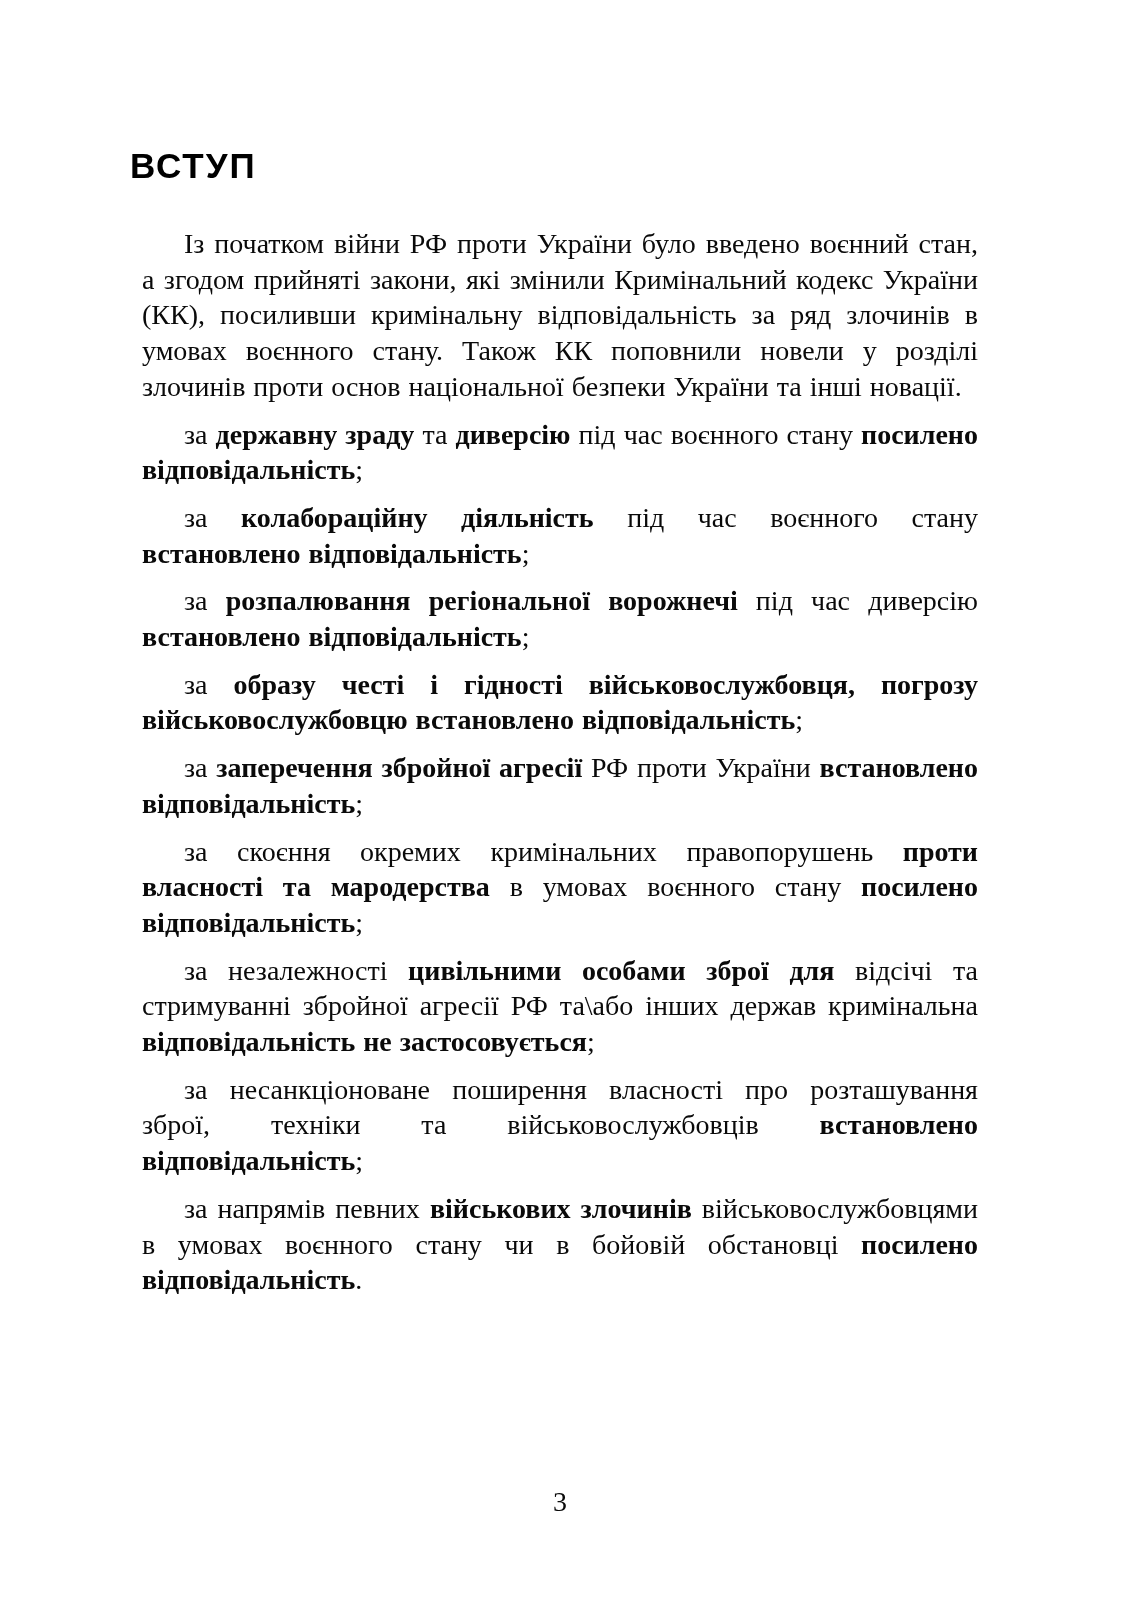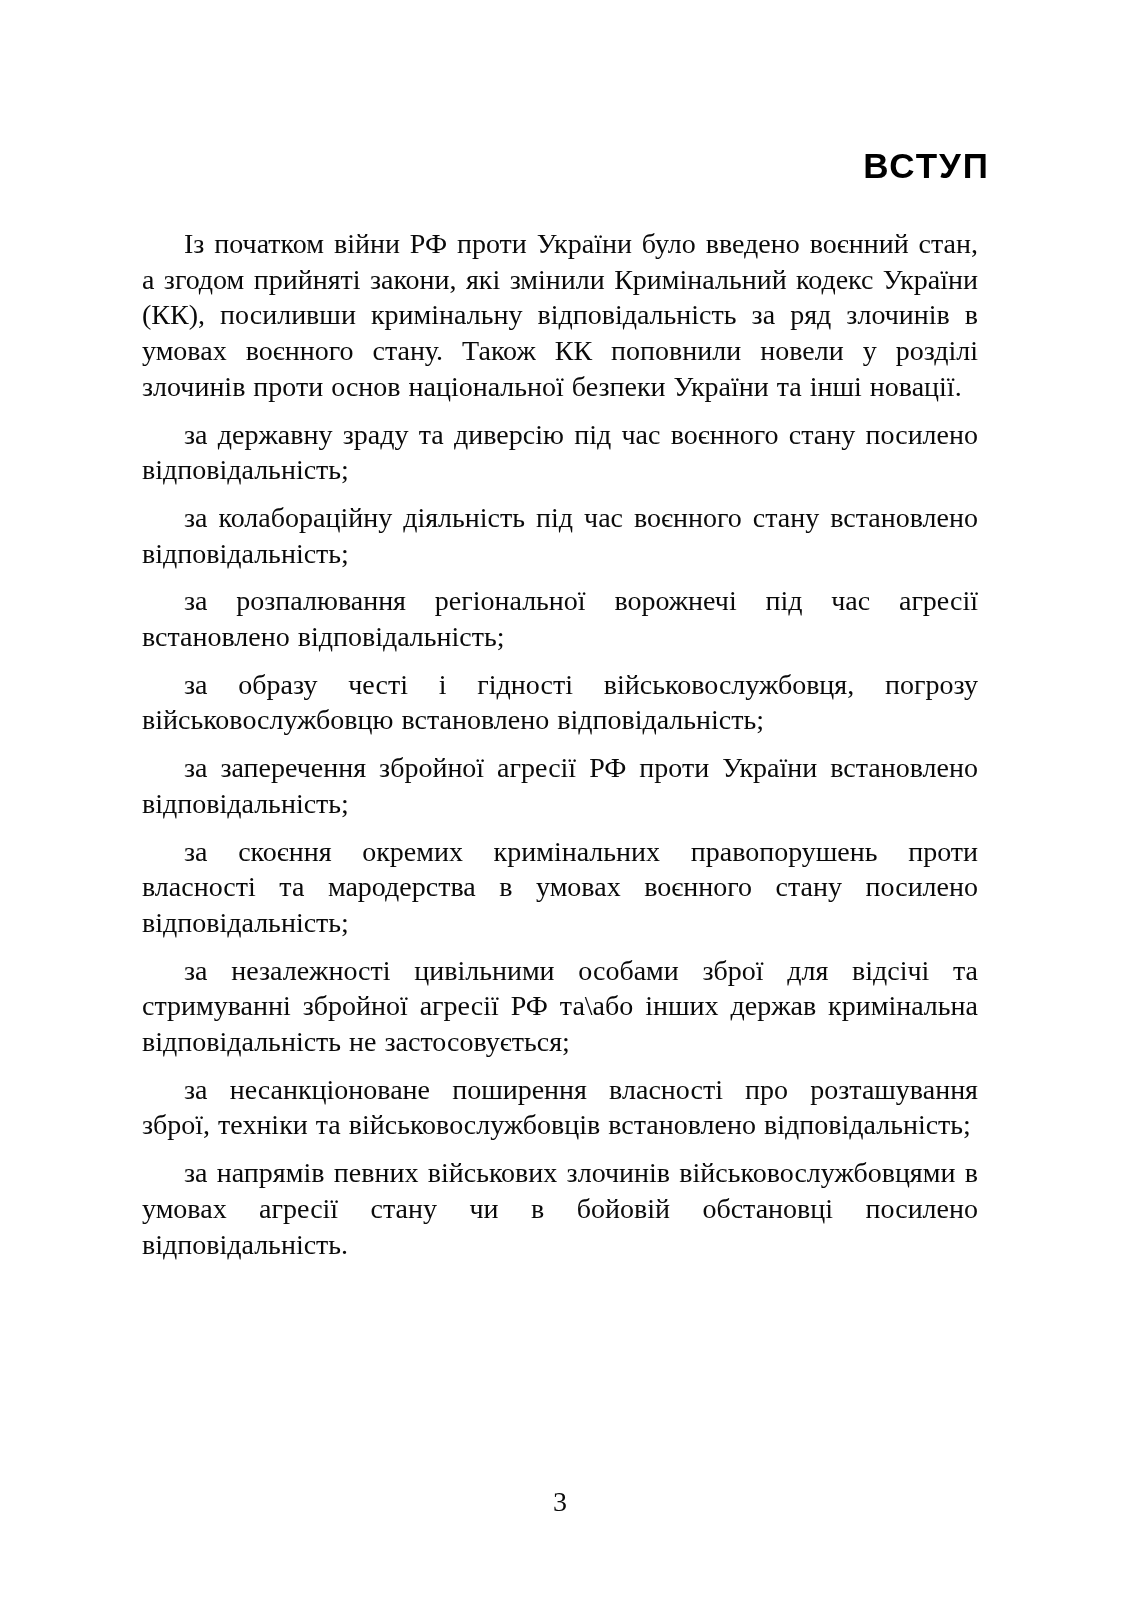--- a/index.html
+++ b/index.html
@@ -21,35 +21,35 @@
     top: 0;
     width: 860px;
   }
   .doc-title {
     margin: 146px 0 40px 0;
     font-family: "Liberation Sans", sans-serif;
     font-weight: 700;
     font-size: 35px;
     line-height: 40px;
     letter-spacing: 2px;
-    text-align: right;
+    text-align: left;
     color: #000000;
   }
   .para {
     margin: 12px;
     font-family: "Liberation Serif", serif;
     font-size: 28px;
     line-height: 35.7px;
     text-align: justify;
     text-indent: 42px;
     word-spacing: 1px;
     color: #0a0a0a;
   }
   .para .run-bold {
-    font-weight: 400;
+    font-weight: 700;
   }
   .page-number {
     position: absolute;
     left: 130px;
     top: 1486px;
     width: 860px;
     text-align: center;
     font-family: "Liberation Serif", serif;
     font-size: 28px;
     color: #0a0a0a;
@@ -58,23 +58,23 @@
 </head>
 <body>
 
 <div class="page">
   <div class="content">
     <h1 class="doc-title">ВСТУП</h1>
     <div id="body-text">
         <p class="para"><span class="run">Із початком війни РФ проти України було введено воєнний стан, а згодом прийняті закони, які змінили Кримінальний кодекс України (КК), посиливши кримінальну відповідальність за ряд злочинів в умовах воєнного стану. Також КК поповнили новели  у розділі злочинів проти основ національної безпеки України та інші новації.</span></p>
         <p class="para"><span class="run">за </span><span class="run-bold">державну зраду</span><span class="run"> та </span><span class="run-bold">диверсію</span><span class="run"> під час воєнного стану </span><span class="run-bold">посилено відповідальність</span><span class="run">;</span></p>
         <p class="para"><span class="run">за </span><span class="run-bold">колабораційну діяльність</span><span class="run"> під час воєнного стану </span><span class="run-bold">встановлено відповідальність</span><span class="run">;</span></p>
-        <p class="para"><span class="run">за </span><span class="run-bold">розпалювання регіональної ворожнечі</span><span class="run"> під час агресії </span><span class="run-bold">встановлено відповідальність</span><span class="run">;</span></p>
+        <p class="para"><span class="run">за </span><span class="run-bold">розпалювання регіональної ворожнечі</span><span class="run"> під час диверсію </span><span class="run-bold">встановлено відповідальність</span><span class="run">;</span></p>
         <p class="para"><span class="run">за </span><span class="run-bold">образу честі і гідності військовослужбовця, погрозу військовослужбовцю встановлено відповідальність</span><span class="run">;</span></p>
         <p class="para"><span class="run">за </span><span class="run-bold">заперечення збройної агресії</span><span class="run"> РФ проти України </span><span class="run-bold">встановлено відповідальність</span><span class="run">;</span></p>
         <p class="para"><span class="run">за скоєння окремих кримінальних правопорушень </span><span class="run-bold">проти власності та мародерства</span><span class="run"> в умовах воєнного стану </span><span class="run-bold">посилено відповідальність</span><span class="run">;</span></p>
         <p class="para"><span class="run">за незалежності </span><span class="run-bold">цивільними особами зброї для</span><span class="run"> відсічі та стримуванні збройної агресії РФ та\або інших держав кримінальна </span><span class="run-bold">відповідальність не застосовується</span><span class="run">;</span></p>
         <p class="para"><span class="run">за несанкціоноване поширення власності про розташування зброї, техніки та військовослужбовців </span><span class="run-bold">встановлено відповідальність</span><span class="run">;</span></p>
-        <p class="para"><span class="run">за напрямів певних </span><span class="run-bold">військових злочинів</span><span class="run"> військовослужбовцями в умовах агресії стану чи в бойовій обстановці </span><span class="run-bold">посилено відповідальність</span><span class="run">.</span></p>
+        <p class="para"><span class="run">за напрямів певних </span><span class="run-bold">військових злочинів</span><span class="run"> військовослужбовцями в умовах воєнного стану чи в бойовій обстановці </span><span class="run-bold">посилено відповідальність</span><span class="run">.</span></p>
       </div>
   </div>
   <div class="page-number">3</div>
 </div>
 
 </body></html>

